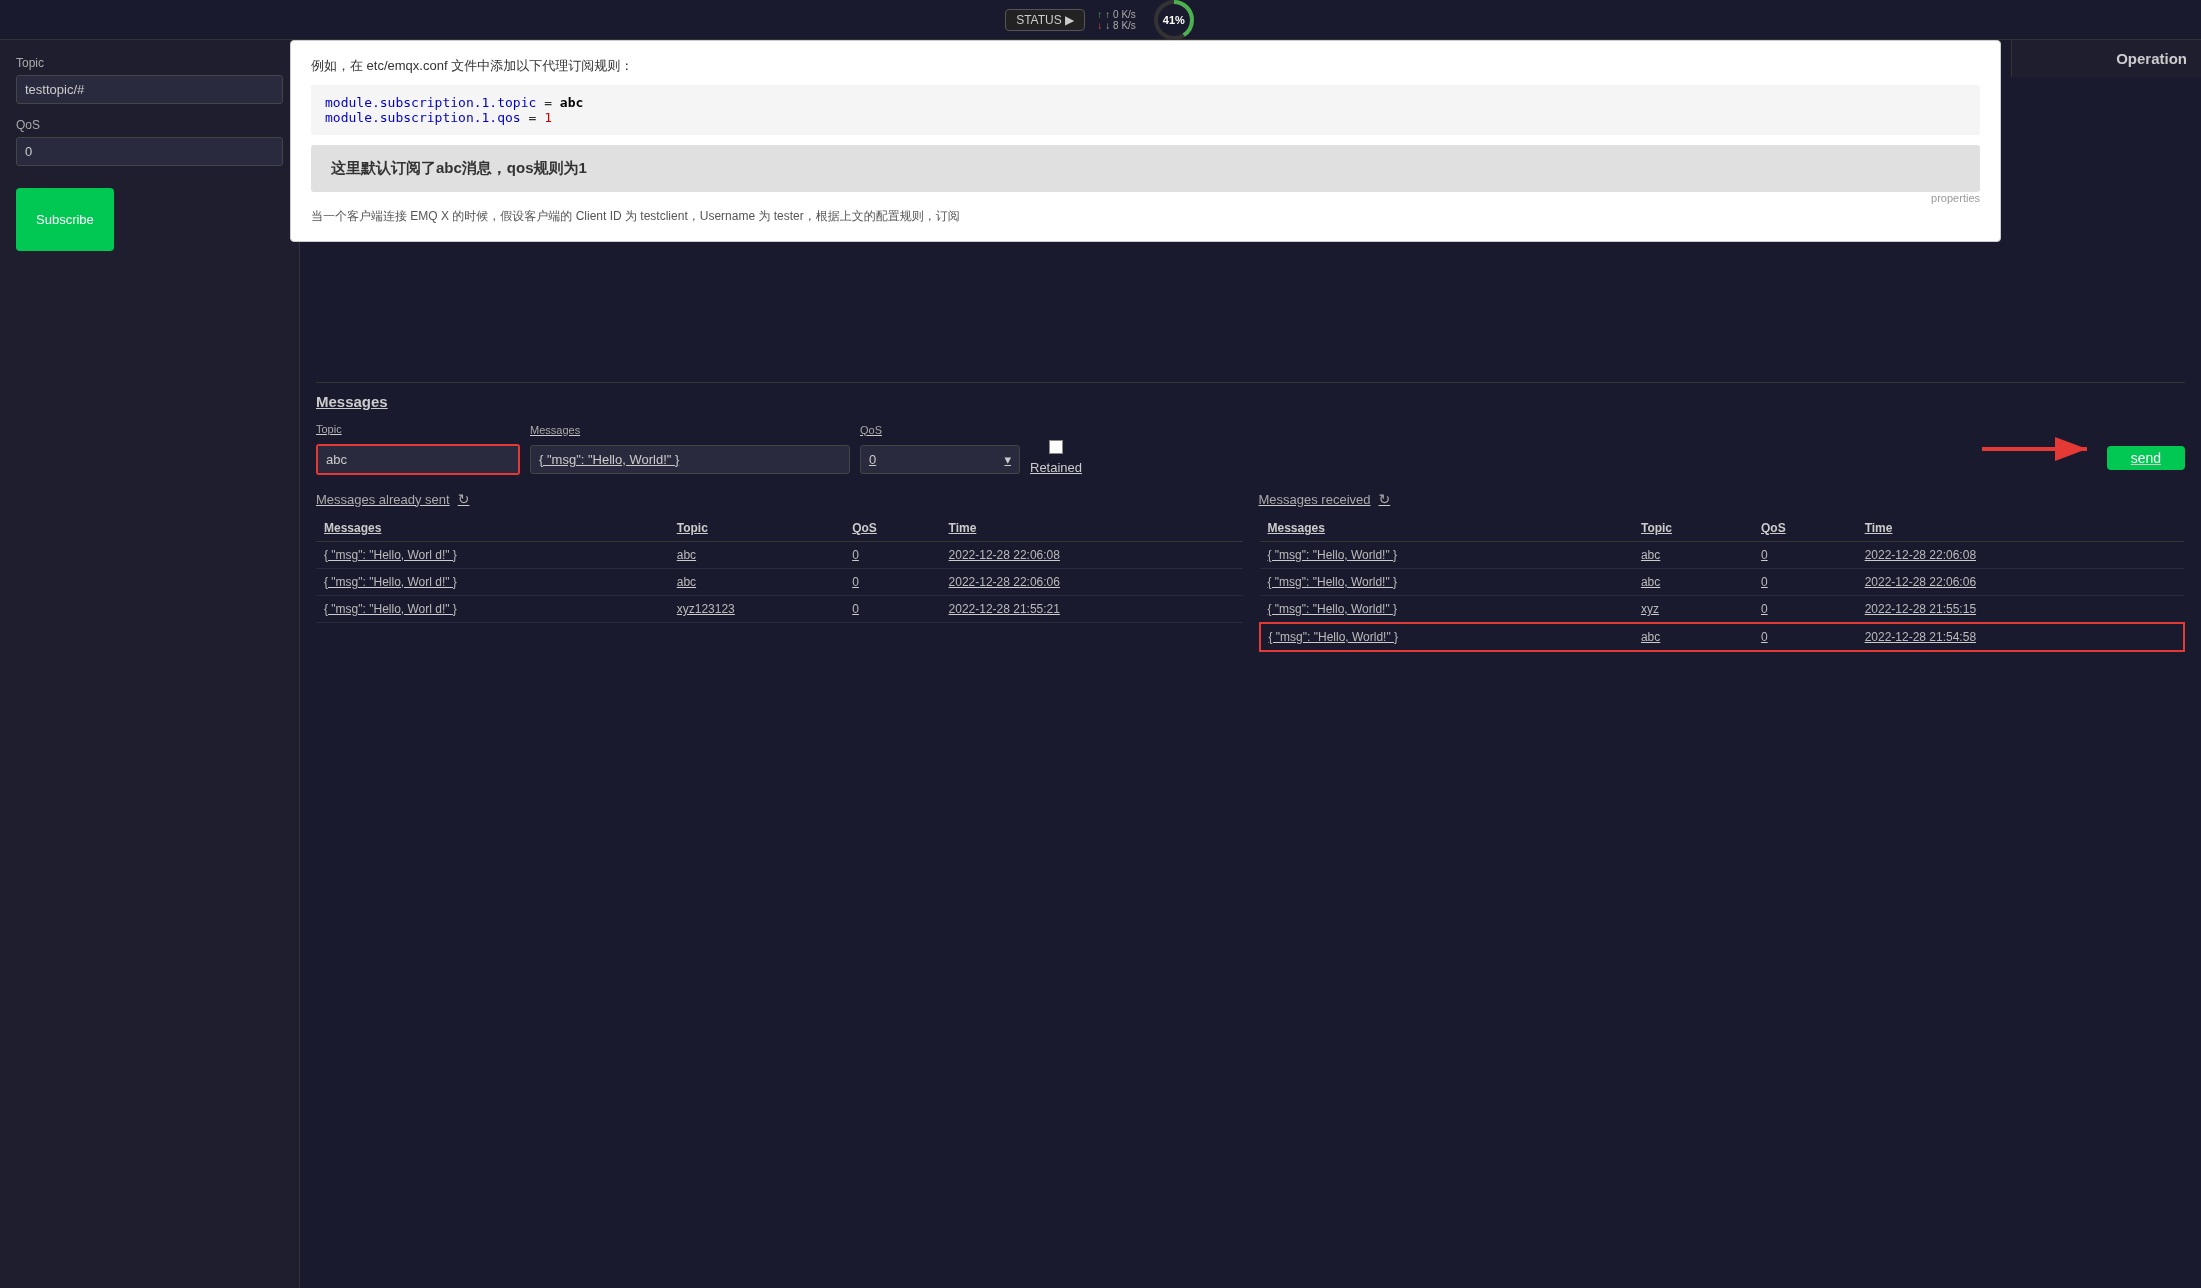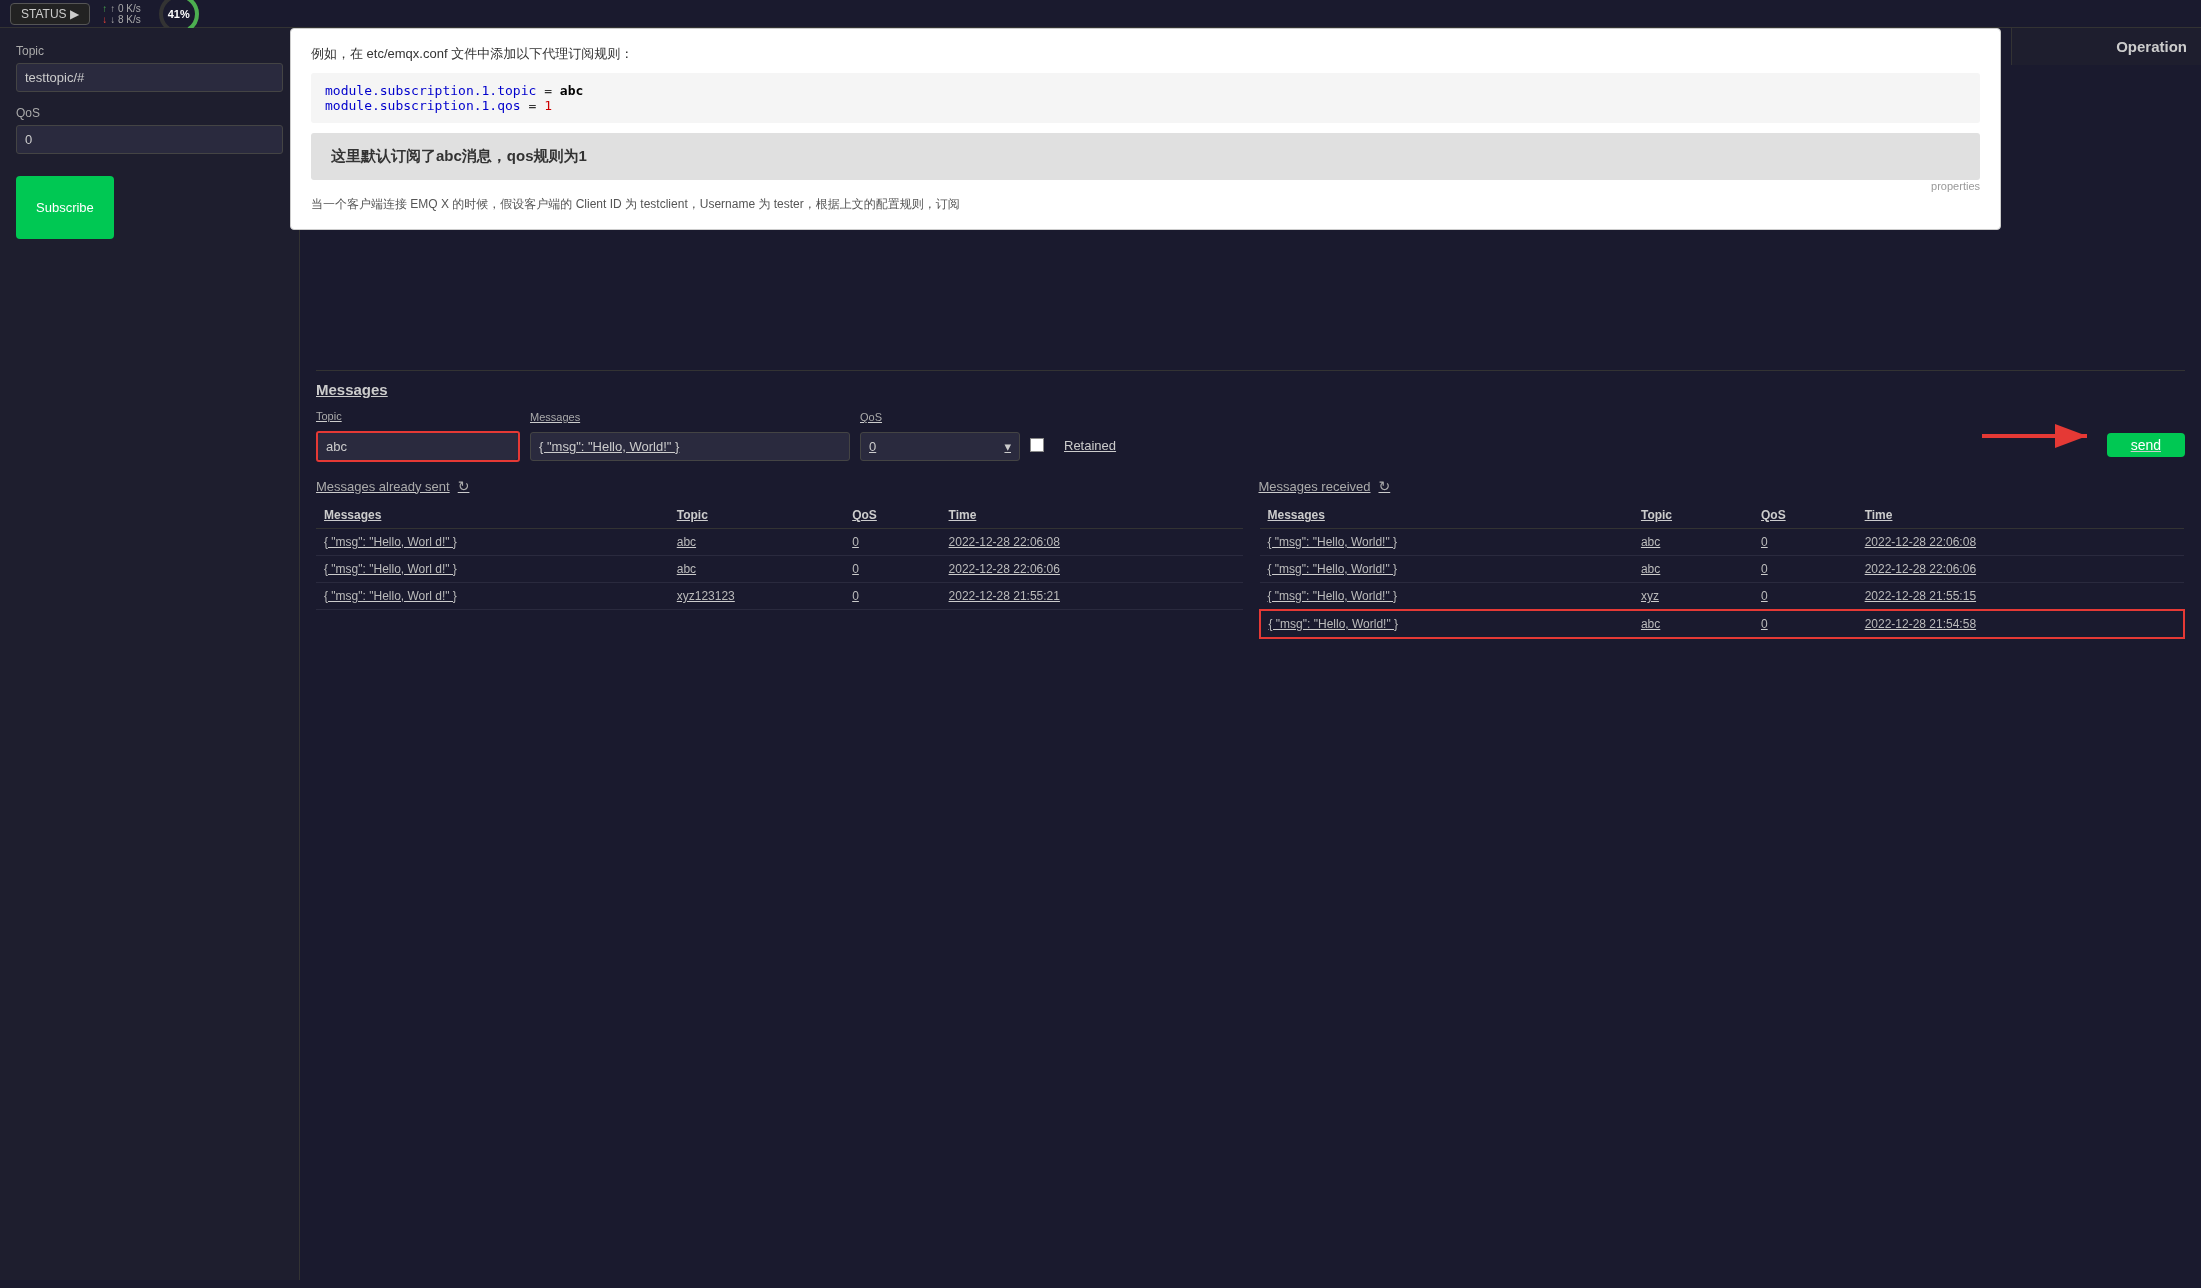--- a/index.html
+++ b/index.html
@@ -10,24 +10,24 @@
       font-size: 13px;
       min-height: 100vh;
       overflow-x: hidden;
     }
 
     
     .top-bar {
       background: #1a1a2e;
       display: flex;
       align-items: center;
-      justify-content: flex-start;
+      justify-content: center;
       padding: 4px 10px;
       border-bottom: 1px solid #333;
-      height: 28px;
+      height: 40px;
     }
     .top-bar-right {
       display: flex;
       align-items: center;
       gap: 12px;
     }
     .btn-status {
       background: #222;
       border: 1px solid #555;
       color: #ccc;
@@ -232,22 +232,23 @@
       border-radius: 3px;
       padding: 6px 8px;
       color: #ccc;
       width: 160px;
       justify-content: space-between;
       cursor: pointer;
     }
     .retained-wrap {
       display: flex;
       align-items: center;
-      gap: 20px;
-      color: #ccc;
+      gap: 6px;
+      color: #ccc;
+      flex-direction: column;
     }
     .retained-checkbox {
       width: 14px;
       height: 14px;
       background: #fff;
       border: 1px solid #888;
     }
 
     .btn-send {
       background: #00c853;

